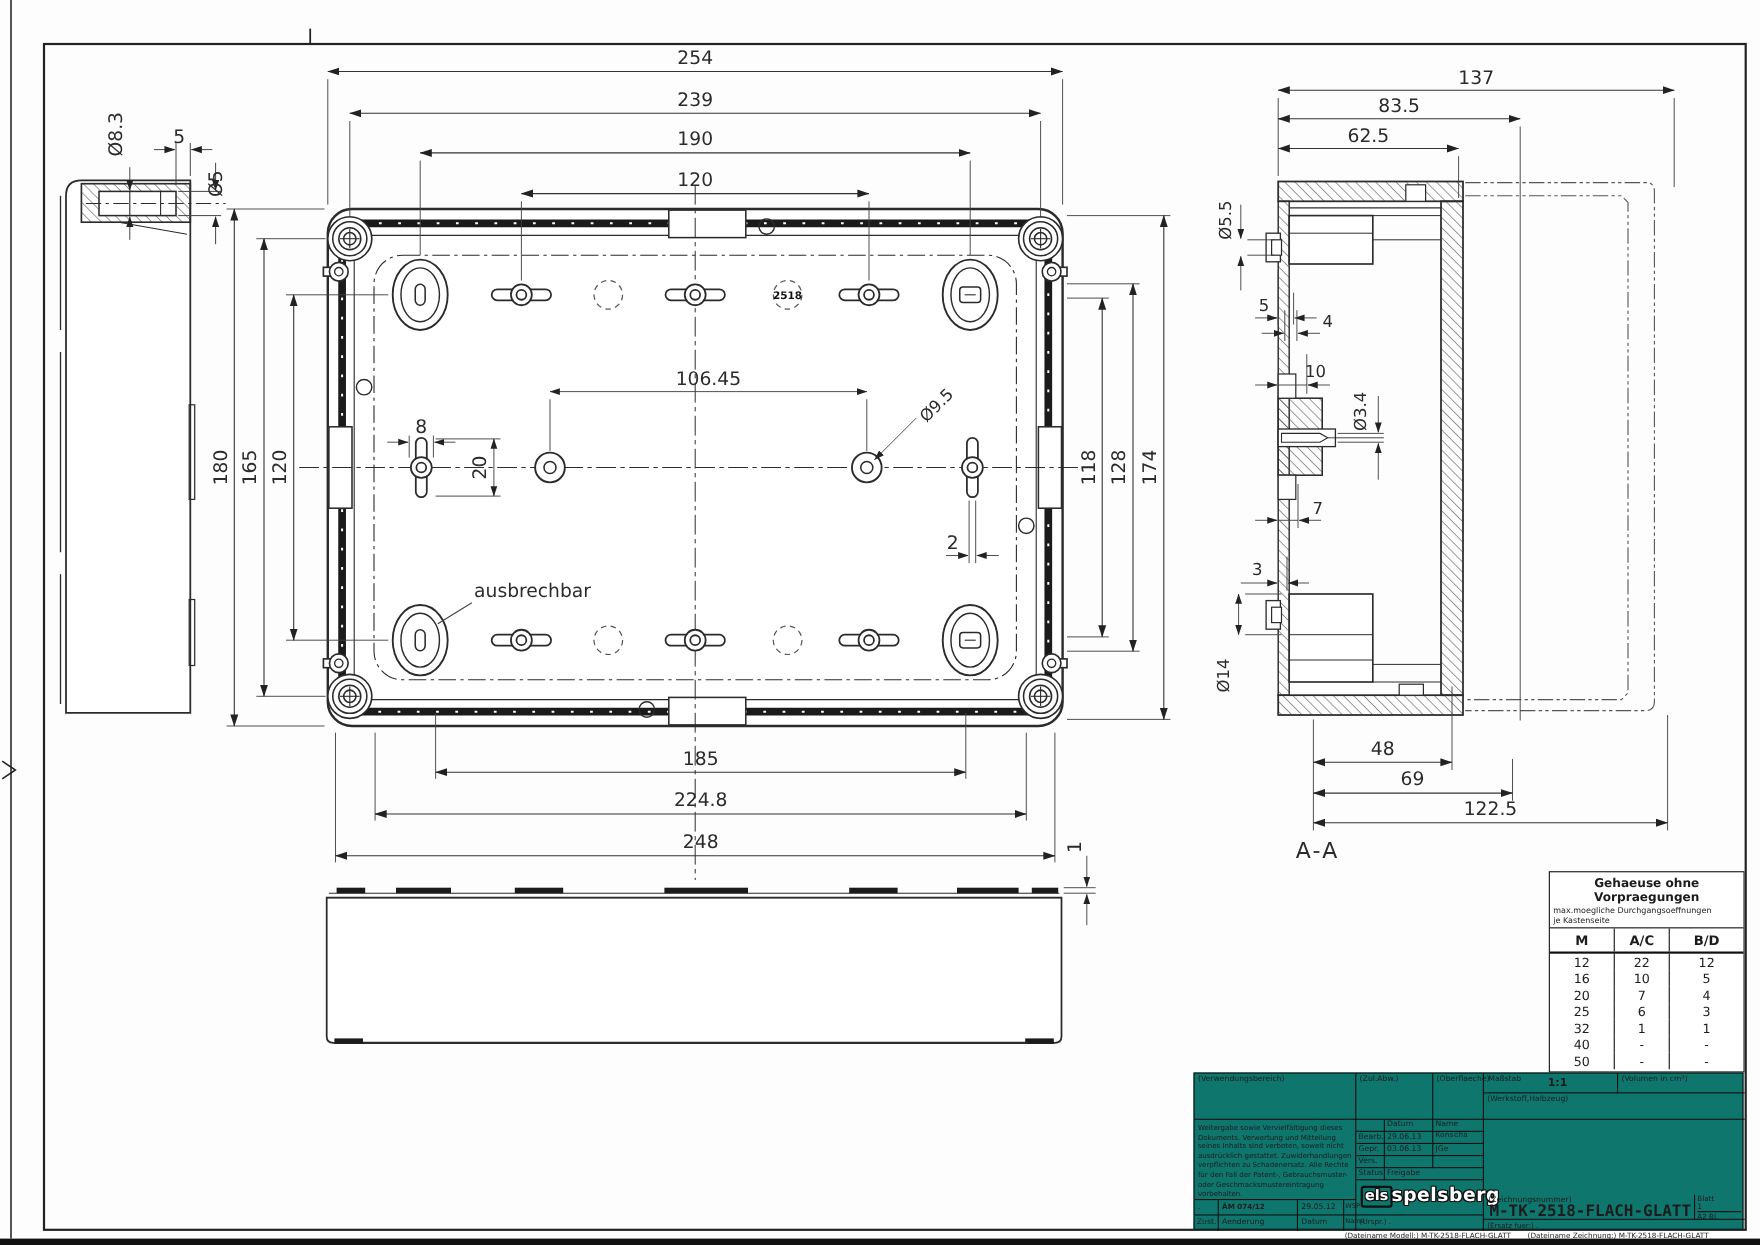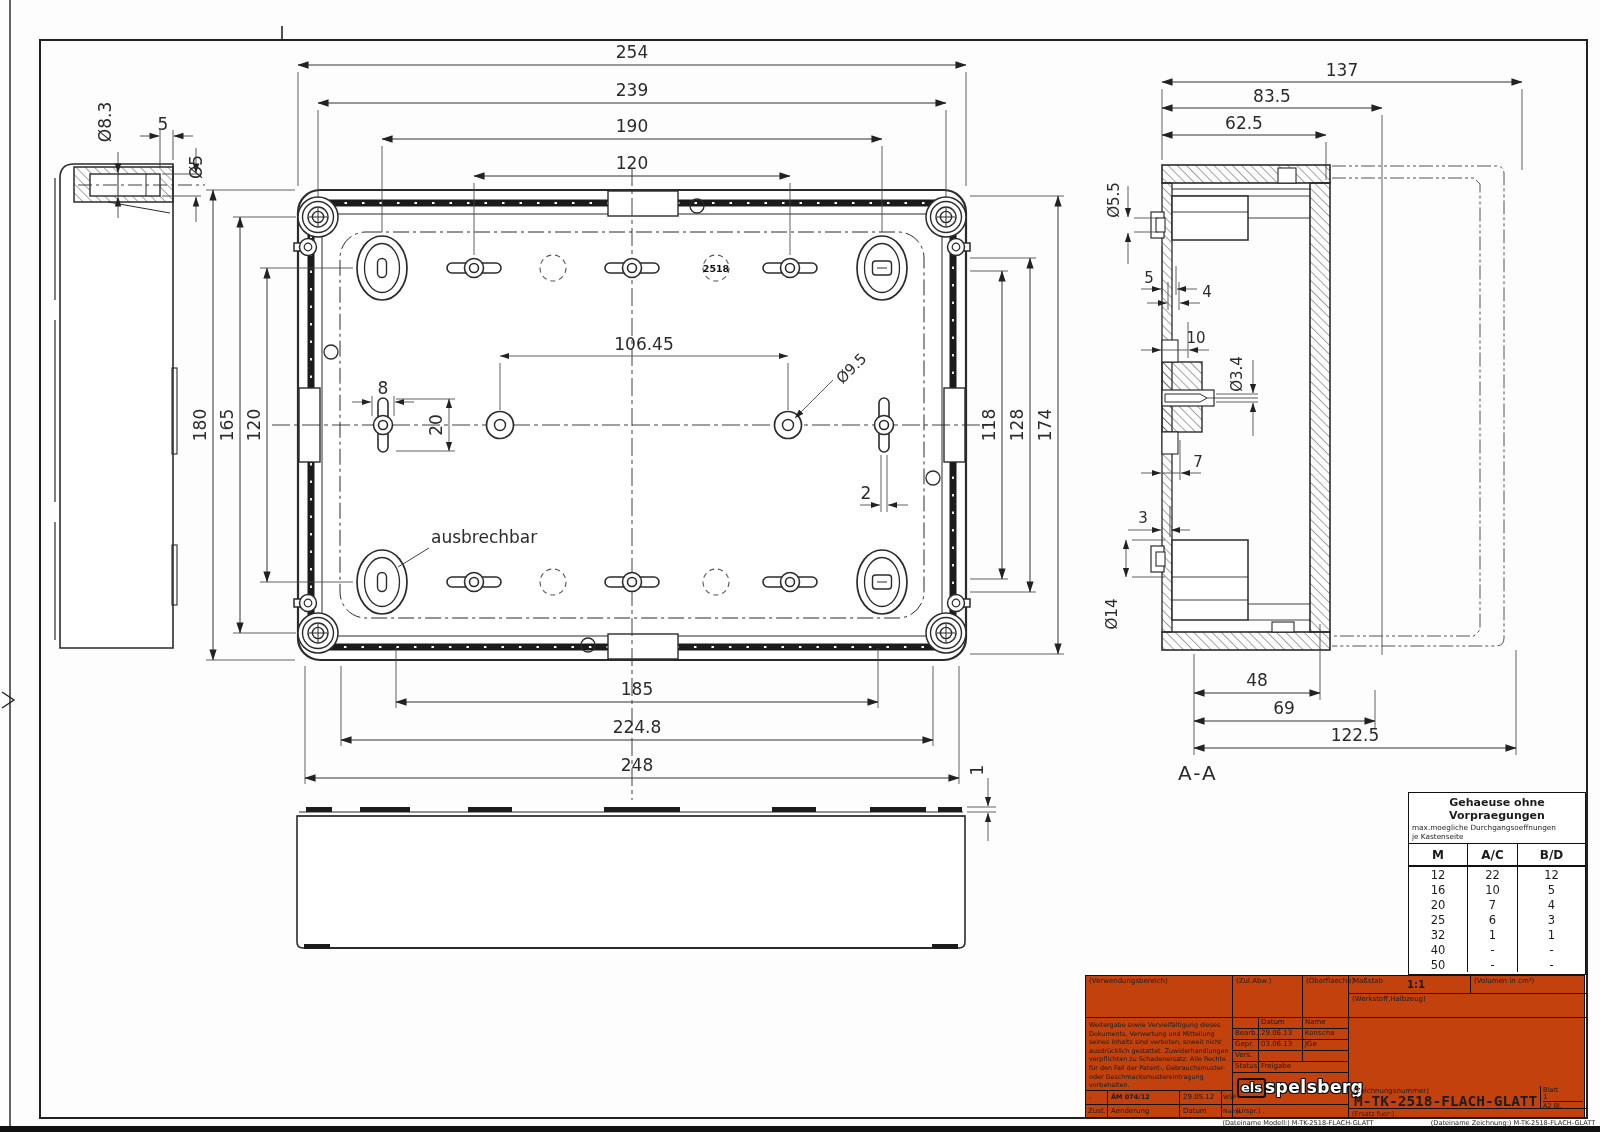--- a/index.html
+++ b/index.html
@@ -17,21 +17,21 @@
   #holetable .tt{font-weight:bold;font-size:11px;text-align:center;padding-top:3px;letter-spacing:0px;}
   #holetable .st{font-size:7.3px;padding:1px 0 2px 3px;white-space:pre-line;line-height:9px;border-bottom:1px solid #111;}
   .htrow{display:flex;}
   .htrow>div{text-align:center;box-sizing:border-box;}
   .htc0{width:58px;} .htc1{width:50px;border-left:1px solid #111;} .htc2{width:68px;border-left:1px solid #111;}
   .hthead{font-weight:bold;border-bottom:2px solid #111;}
   .hthead>div{padding:4px 0 3px 0;font-size:12px;}
   .htdata>div{padding:0.5px 0;font-size:11.5px;}
   
   #tblock{position:absolute;left:1085px;top:975px;width:500px;height:143px;
-          border:1.5px solid #111;background:#c2410c;box-sizing:border-box;}
+          border:1.5px solid #111;background:#0f766e;box-sizing:border-box;}
   .cell{position:absolute;box-sizing:border-box;border-right:1px solid #111;border-bottom:1px solid #111;
         font-size:7px;overflow:visible;}
   .lbl{font-size:7px;padding:1px 0 0 3px;}
   .pre{white-space:pre-line;}
   .big{font-family:"DejaVu Sans Mono","DejaVu Sans",monospace;font-weight:bold;}
   .outline{color:#fff;text-shadow:-1px -1px 0 #111,1px -1px 0 #111,-1px 1px 0 #111,1px 1px 0 #111,0 1px 0 #111,0 -1px 0 #111,1px 0 0 #111,-1px 0 0 #111;}
   
   .fileline{position:absolute;top:1119px;font-size:6.6px;transform:translateX(-50%);white-space:nowrap;}
 </style>
 </head>
@@ -526,15 +526,15 @@
   </div>
   <div class="cell" style="left:455px;top:110px;width:45px;height:23px;border-right:none;">
     <span style="position:absolute;left:2px;top:0;font-size:6.5px;">Blatt</span>
     <span style="position:absolute;left:2px;top:7px;font-size:7px;">1</span>
     <span style="position:absolute;left:2px;top:15px;font-size:6.5px;border-top:1px solid #111;width:40px;">A2  Bl.</span>
   </div>
   <div class="cell" style="left:263px;top:133px;width:237px;height:10px;padding:1px 0 0 3px;font-size:6.5px;border-right:none;border-bottom:none;"><span>(Ersatz fuer:)  .</span></div>
 </div>
 
 <div class="fileline" style="left:1298px;">(Dateiname Modell:) M-TK-2518-FLACH-GLATT</div>
-<div class="fileline" style="left:1471px;margin-left:42px;">(Dateiname Zeichnung:) M-TK-2518-FLACH-GLATT</div>
+<div class="fileline" style="left:1471px;">(Dateiname Zeichnung:) M-TK-2518-FLACH-GLATT</div>
 
 </div>
 
 </body></html>

